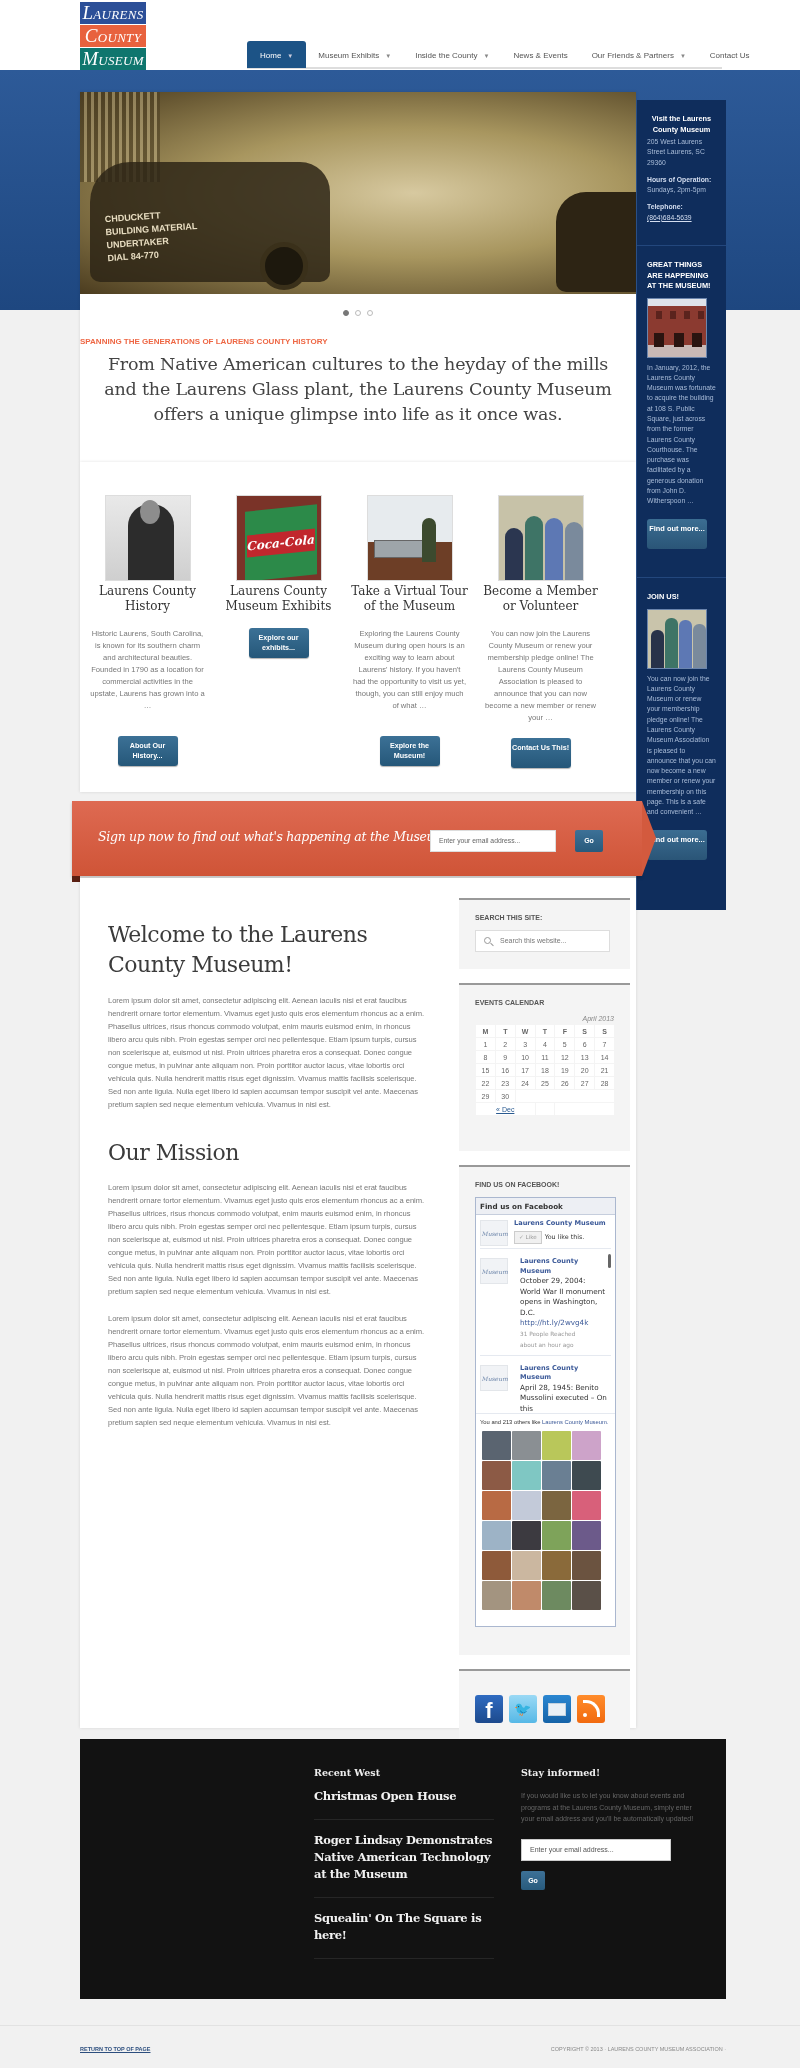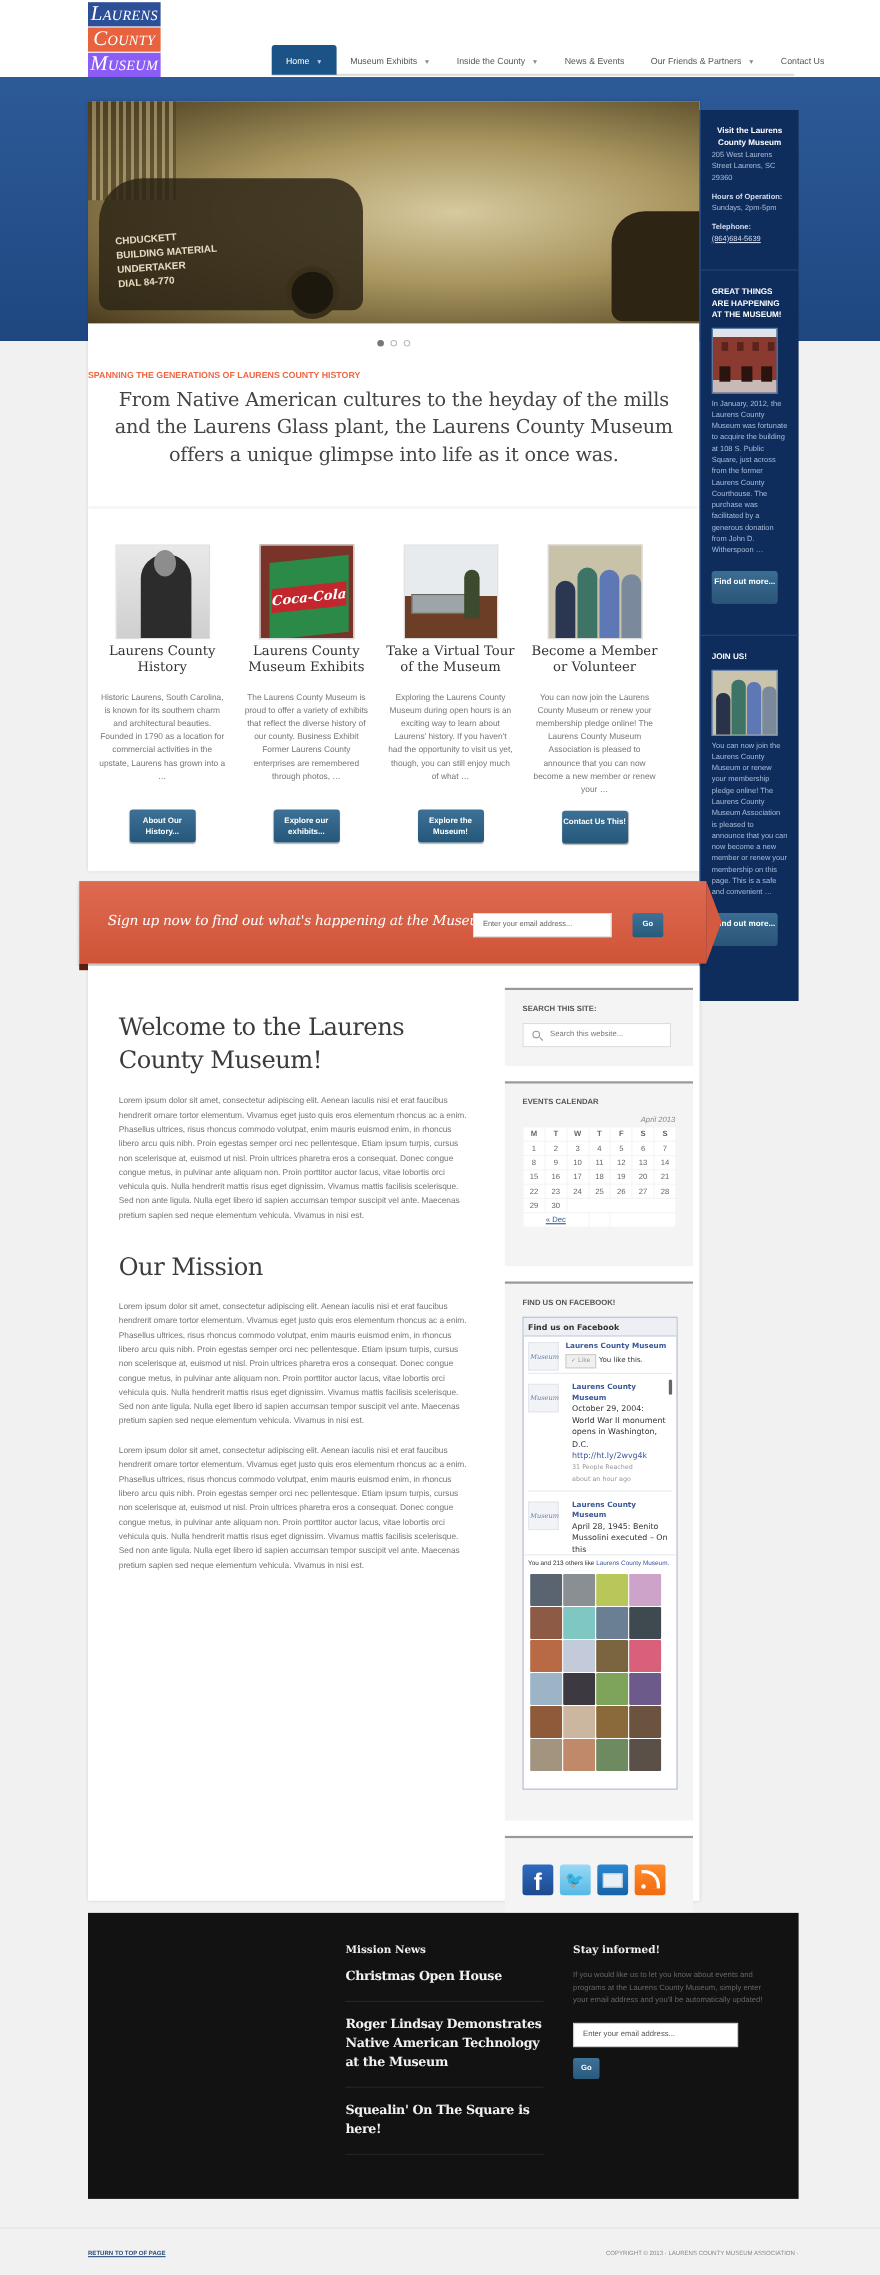--- a/index.html
+++ b/index.html
@@ -5,21 +5,21 @@
   * { box-sizing: border-box; margin: 0; padding: 0; }
   body { width: 800px; height: 2068px; background: #f1f1f1; font-family: "Liberation Sans", sans-serif; color: #666; position: relative; overflow: hidden; }
   a { color: inherit; }
 
   
   .header { position: absolute; left: 0; top: 0; width: 800px; height: 70px; background: #fff; }
   .logo { position: absolute; left: 80px; top: 2px; width: 66px; font-style: italic; }
   .logo div { height: 22px; font-family: "Liberation Serif", serif; color: #fff; font-size: 19px; line-height: 22px; text-align: center; font-variant: small-caps; margin-bottom: 1px; letter-spacing: 0.3px; }
   .logo .l1 { background: #2c4f98; }
   .logo .l2 { background: #e8623e; }
-  .logo .l3 { background: #8b5cf6; }
+  .logo .l3 { background: #0f766e; }
   .nav { position: absolute; left: 247px; top: 41px; height: 28px; display: flex; border-bottom: 2px solid #ddd; width: 475px; }
   .nav-item { font-size: 8px; color: #555; padding: 0 12px; height: 27px; line-height: 29px; white-space: nowrap; }
   .nav-item .caret { font-size: 6px; margin-left: 6px; color: #888; }
   .nav-item.active { background: #1c5386; color: #fff; border-radius: 3px 3px 0 0; padding: 0 13px; }
   .nav-item.active .caret { color: #ccd; }
 
   
   .band { position: absolute; left: 0; top: 70px; width: 800px; height: 240px; background: linear-gradient(#2d5a98, #1e4780); }
 
   
@@ -204,21 +204,20 @@
     <h3>Laurens County History</h3>
     <p>Historic Laurens, South Carolina, is known for its southern charm and architectural beauties. Founded in 1790 as a location for commercial activities in the upstate, Laurens has grown into a …</p>
     <span class="btn">About Our History...</span>
   </div>
   <div class="feature">
     <div class="thumb t-exhibits">
         <div class="sign"></div>
         <div class="red">Coca-Cola</div>
       </div>
     <h3>Laurens County Museum Exhibits</h3>
-    <p>The Laurens County Museum is proud to offer a variety of exhibits that reflect the diverse history of our county. Business Exhibit Former Laurens County enterprises are remembered through photos, …</p>
     <span class="btn">Explore our exhibits...</span>
   </div>
   <div class="feature">
     <div class="thumb t-tour">
         <div class="case"></div>
         <div class="fig"></div>
       </div>
     <h3>Take a Virtual Tour of the Museum</h3>
     <p>Exploring the Laurens County Museum during open hours is an exciting way to learn about Laurens' history. If you haven't had the opportunity to visit us yet, though, you can still enjoy much of what …</p>
     <span class="btn">Explore the Museum!</span>
@@ -417,21 +416,21 @@
       <div class="ic fbk">f</div>
       <div class="ic tw">🐦</div>
       <div class="ic mail"></div>
       <div class="ic rss"></div>
     </div>
   </div>
 </div>
 
 <div class="footer">
   <div class="fcol c2">
-    <h6 style="margin-bottom:10px">Mission News</h6>
+    <h6 style="margin-bottom:10px">Recent West</h6>
     <div class="news">Christmas Open House</div>
     <div class="news">Roger Lindsay Demonstrates Native American Technology at the Museum</div>
     <div class="news">Squealin' On The Square is here!</div>
   </div>
   <div class="fcol c3">
     <h6>Stay informed!</h6>
     <p>If you would like us to let you know about events and programs at the Laurens County Museum, simply enter your email address and you'll be automatically updated!</p>
     <div class="femail">Enter your email address...</div>
     <div class="fgo">Go</div>
   </div>

